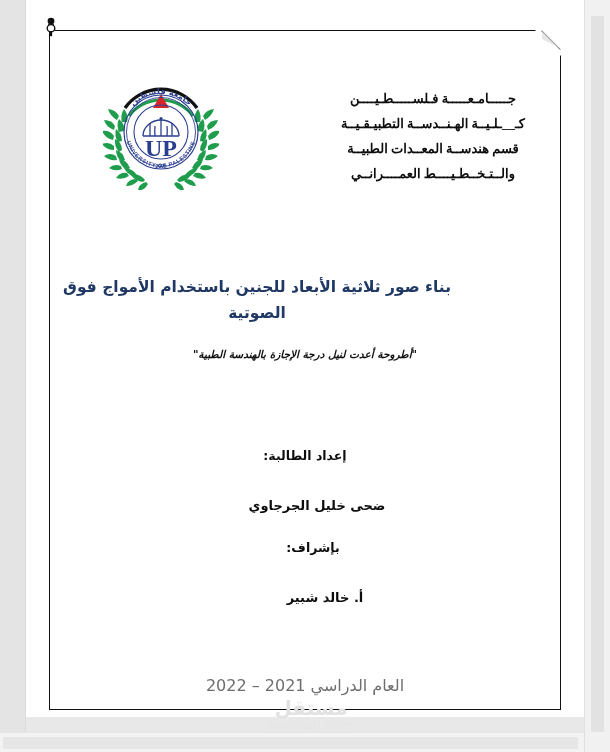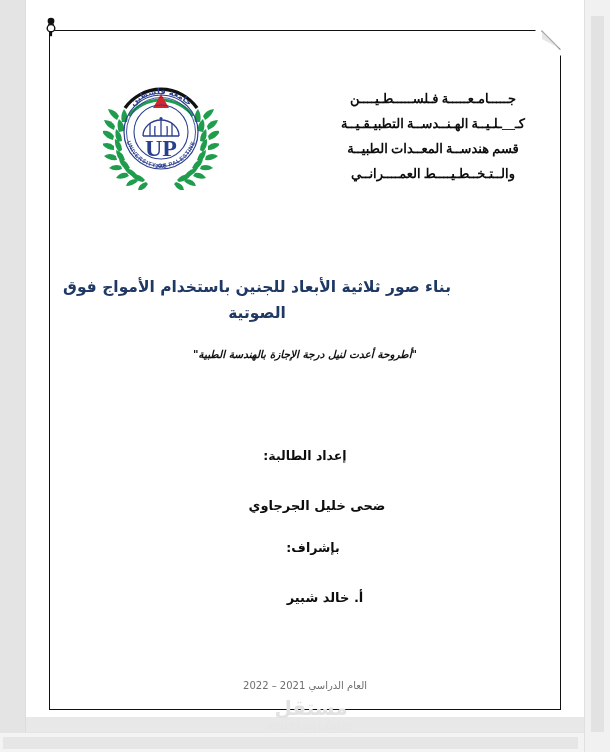--- a/index.html
+++ b/index.html
@@ -179,21 +179,21 @@
 
   
   .year-line {
     position: absolute;
     top: 648px;
     left: 0;
     width: 512px;
     text-align: center;
     direction: rtl;
     font-family: "DejaVu Sans", sans-serif;
-    font-size: 10px;
+    font-size: 16px;
     font-weight: 400;
     color: #6e6e6e;
     line-height: 16px;
   }
 
   
   .watermark {
     position: absolute;
     left: 32px;
     top: 697px;

